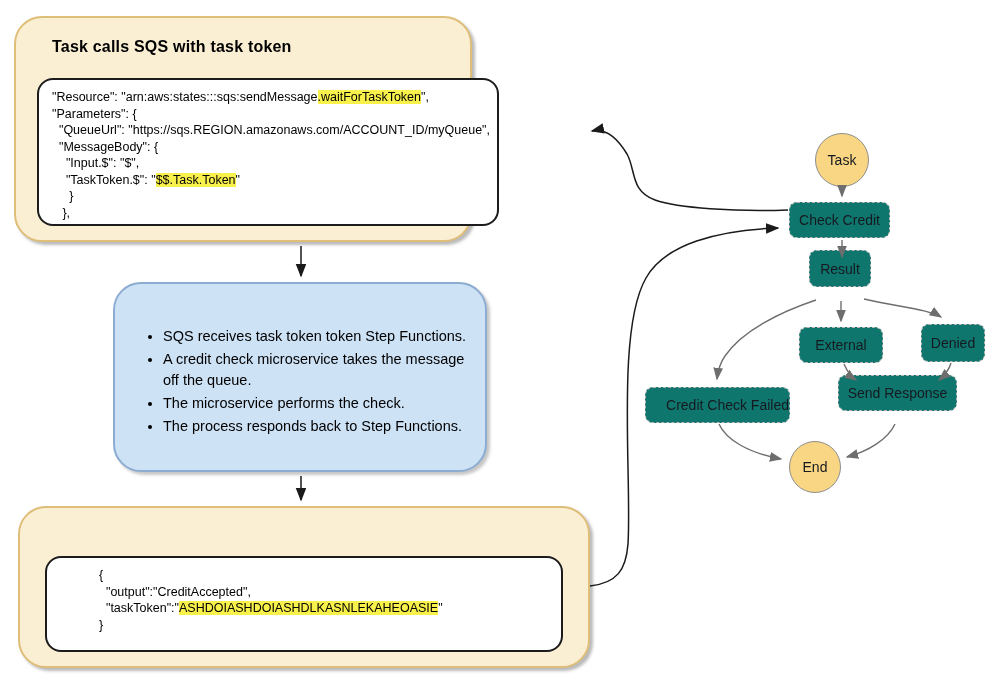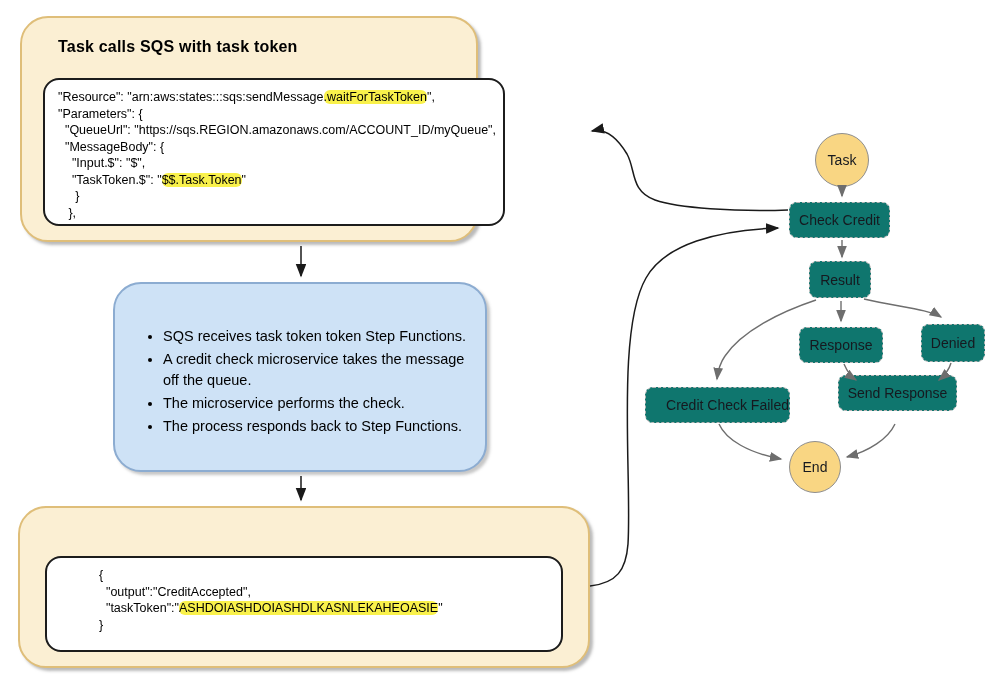--- a/index.html
+++ b/index.html
@@ -12,34 +12,34 @@
   html,body{background:#fff;}
   body{font-family:"Liberation Sans",sans-serif;color:#000;}
   #stage{position:relative;width:1001px;height:695px;background:#fff;overflow:hidden;}
 
   .panel{position:absolute;border-radius:28px;}
   .panel.tan{background:var(--tan-fill);border:2px solid var(--tan-border);
     box-shadow:3px 3px 3px rgba(130,130,130,.55);}
   .panel.blue{background:var(--blue-fill);border:2px solid var(--blue-border);
     box-shadow:3px 3px 3px rgba(130,130,130,.45);}
 
-  #panel-sqs{left:20px;top:16px;width:458px;height:226px;}
+  #panel-sqs{left:14px;top:16px;width:458px;height:226px;}
   #panel-ext{left:113px;top:282px;width:374px;height:190px;}
   #panel-success{left:18px;top:506px;width:572px;height:162px;}
 
   .panel-title{position:absolute;font-weight:bold;font-size:16px;letter-spacing:.2px;}
   #panel-sqs .panel-title{left:36px;top:20px;}
   #panel-success .panel-title{left:37px;top:18px;}
   #panel-ext .panel-title{width:100%;text-align:center;top:13px;font-size:15.5px;}
 
   .codebox{position:absolute;background:#fff;border:2px solid #1c1c1c;border-radius:16px;}
   #codebox-sqs{left:21px;top:60px;width:462px;height:148px;padding:9px 8px 0 13px;}
   #codebox-success{left:25px;top:48px;width:518px;height:96px;padding:9px 0 0 52px;}
   .code-line{font-size:12.5px;line-height:16.5px;white-space:pre;}
-  .code-line .hl{background:var(--hl);border-radius:6px;}
+  .code-line .hl{background:var(--hl);}
 
   #ext-bullets{position:absolute;left:30px;top:42px;width:330px;list-style:disc;
     padding-left:18px;}
   #ext-bullets li{font-size:14.5px;line-height:21px;margin-bottom:2px;}
 
   .fnode{position:absolute;display:flex;align-items:center;justify-content:center;
     font-size:14px;color:#16191f;text-align:center;}
   .fnode.rect{background:#0f766e;border:1.2px dashed var(--dash-border);border-radius:8px;}
   .fnode.circle{background:var(--node-yellow);border:1.5px solid var(--circle-border);
     border-radius:50%;}
@@ -79,22 +79,22 @@
         <div class="code-line"><span>{</span></div>
         <div class="code-line"><span>  "output":"CreditAccepted",</span></div>
         <div class="code-line"><span>  "taskToken":"</span><span class="hl">ASHDOIASHDOIASHDLKASNLEKAHEOASIE</span><span>"</span></div>
         <div class="code-line"><span>}</span></div>
       </div>
   </div>
 
   <div id="flow">
       <div class="fnode circle" style="left: 815px; top: 133px; width: 54px; height: 54px;">Task</div>
       <div class="fnode rect" style="left: 789px; top: 202px; width: 101px; height: 36px;">Check Credit</div>
-      <div class="fnode rect" style="left: 809px; top: 261px; width: 62px; height: 37px;">Result</div>
-      <div class="fnode rect" style="left: 799px; top: 327px; width: 84px; height: 36px;">Response</div>
+      <div class="fnode rect" style="left: 809px; top: 250px; width: 62px; height: 37px;">Result</div>
+      <div class="fnode rect" style="left: 799px; top: 327px; width: 84px; height: 36px;">External</div>
       <div class="fnode rect" style="left: 921px; top: 324px; width: 64px; height: 38px;">Denied</div>
       <div class="fnode rect" style="left: 645px; top: 387px; width: 145px; height: 36px; padding-left: 20px;">Credit Check Failed</div>
       <div class="fnode rect" style="left: 838px; top: 375px; width: 119px; height: 36px;">Send Response</div>
       <div class="fnode circle" style="left: 789px; top: 441px; width: 52px; height: 52px;">End</div>
     </div>
 
   <svg id="edges" width="1001" height="695" viewBox="0 0 1001 695">
     <defs>
       <marker id="agray" markerWidth="10" markerHeight="8" refX="8" refY="3.5" orient="auto">
         <path d="M0,0 L9,3.5 L0,7 Z" fill="#6E6E6E"></path>

